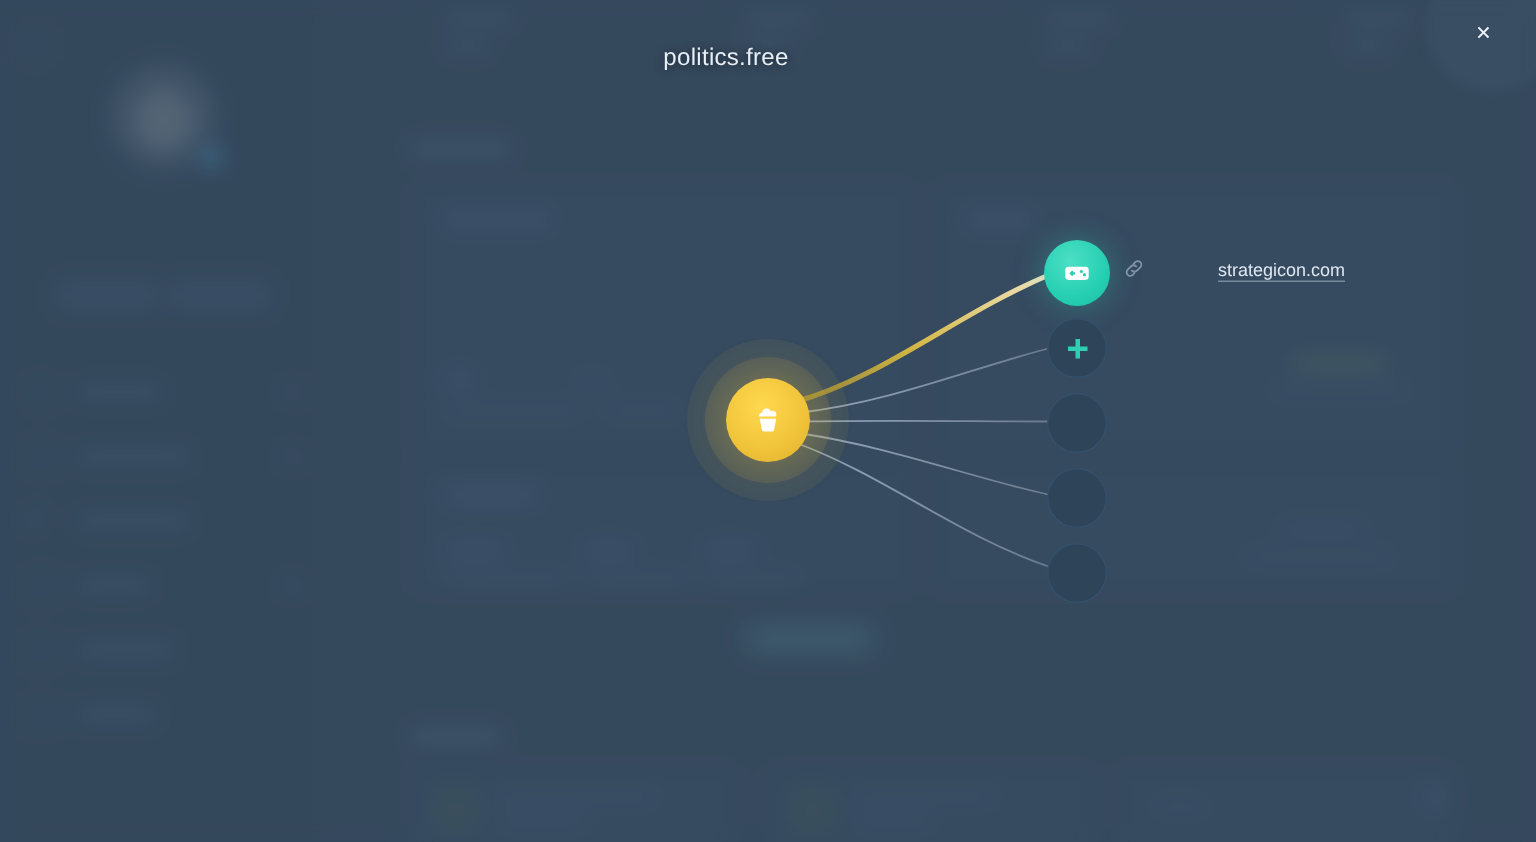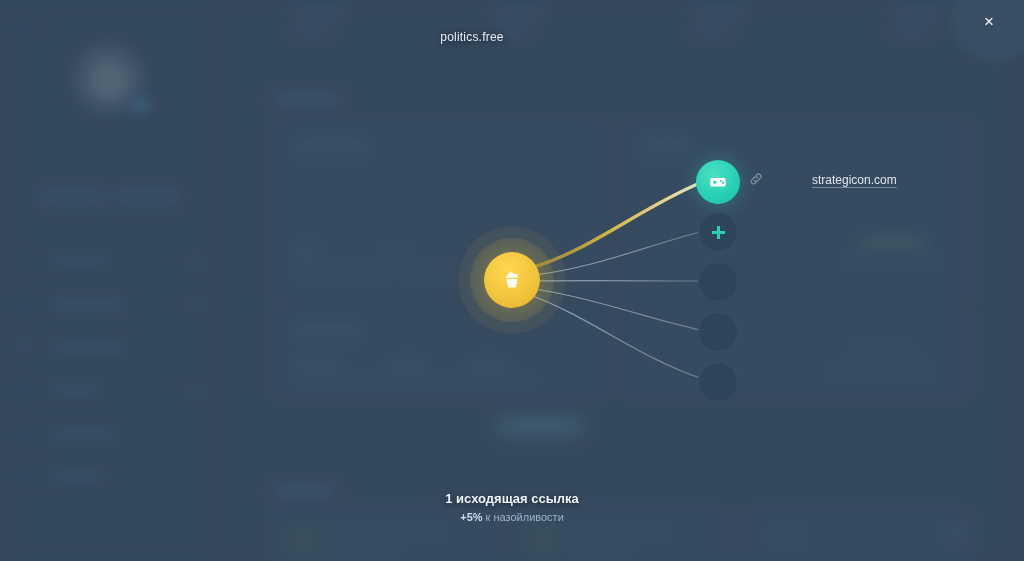--- a/index.html
+++ b/index.html
@@ -169,23 +169,23 @@
   }
 
   
   .overlay-scrim {
     position: absolute; inset: 0;
     background: rgba(53,73,94,0.55);
     pointer-events: none;
   }
 
   .graph-title {
-    position: absolute; left: 0; top: 30px;
+    position: absolute; left: 12px; top: 30px;
     width: 944px; text-align: center;
-    color: #e8eef5; font-size: 12px; letter-spacing: .2px;
+    color: #e8eef5; font-size: 16px; letter-spacing: .2px;
     text-shadow: 0 1px 6px rgba(20,30,42,.85);
   }
 
   svg.graph-edges {
     position: absolute; left: 0; top: 0;
     width: 1024px; height: 561px;
     pointer-events: none;
   }
 
   .node {
@@ -455,23 +455,19 @@
   <div class="node node-target node-d2"></div>
   <div class="node node-target node-d3"></div>
   <div class="node node-target node-d4"></div>
 
   <svg class="link-icon" viewBox="0 0 24 24">
     <path d="M9.8 14.2a3.6 3.6 0 0 0 5.1 0l3.4-3.4a3.6 3.6 0 0 0-5.1-5.1l-1.6 1.6" fill="none" stroke="#c4d0dd" stroke-width="1.8" stroke-linecap="round"></path>
     <path d="M14.2 9.8a3.6 3.6 0 0 0-5.1 0l-3.4 3.4a3.6 3.6 0 0 0 5.1 5.1l1.6-1.6" fill="none" stroke="#c4d0dd" stroke-width="1.8" stroke-linecap="round"></path>
   </svg>
   <div class="target-label">strategicon.com</div>
 
-  <div class="footer-note">
-    <div class="footer-main">1 исходящая ссылка</div>
-    <div class="footer-sub"><span class="pct">+5%</span><span> к назойливости</span></div>
-  </div>
 
   <div class="close-halo"></div>
   <div class="close-btn">
     <span>×</span>
   </div>
 
 </div>
 
 </body></html>

